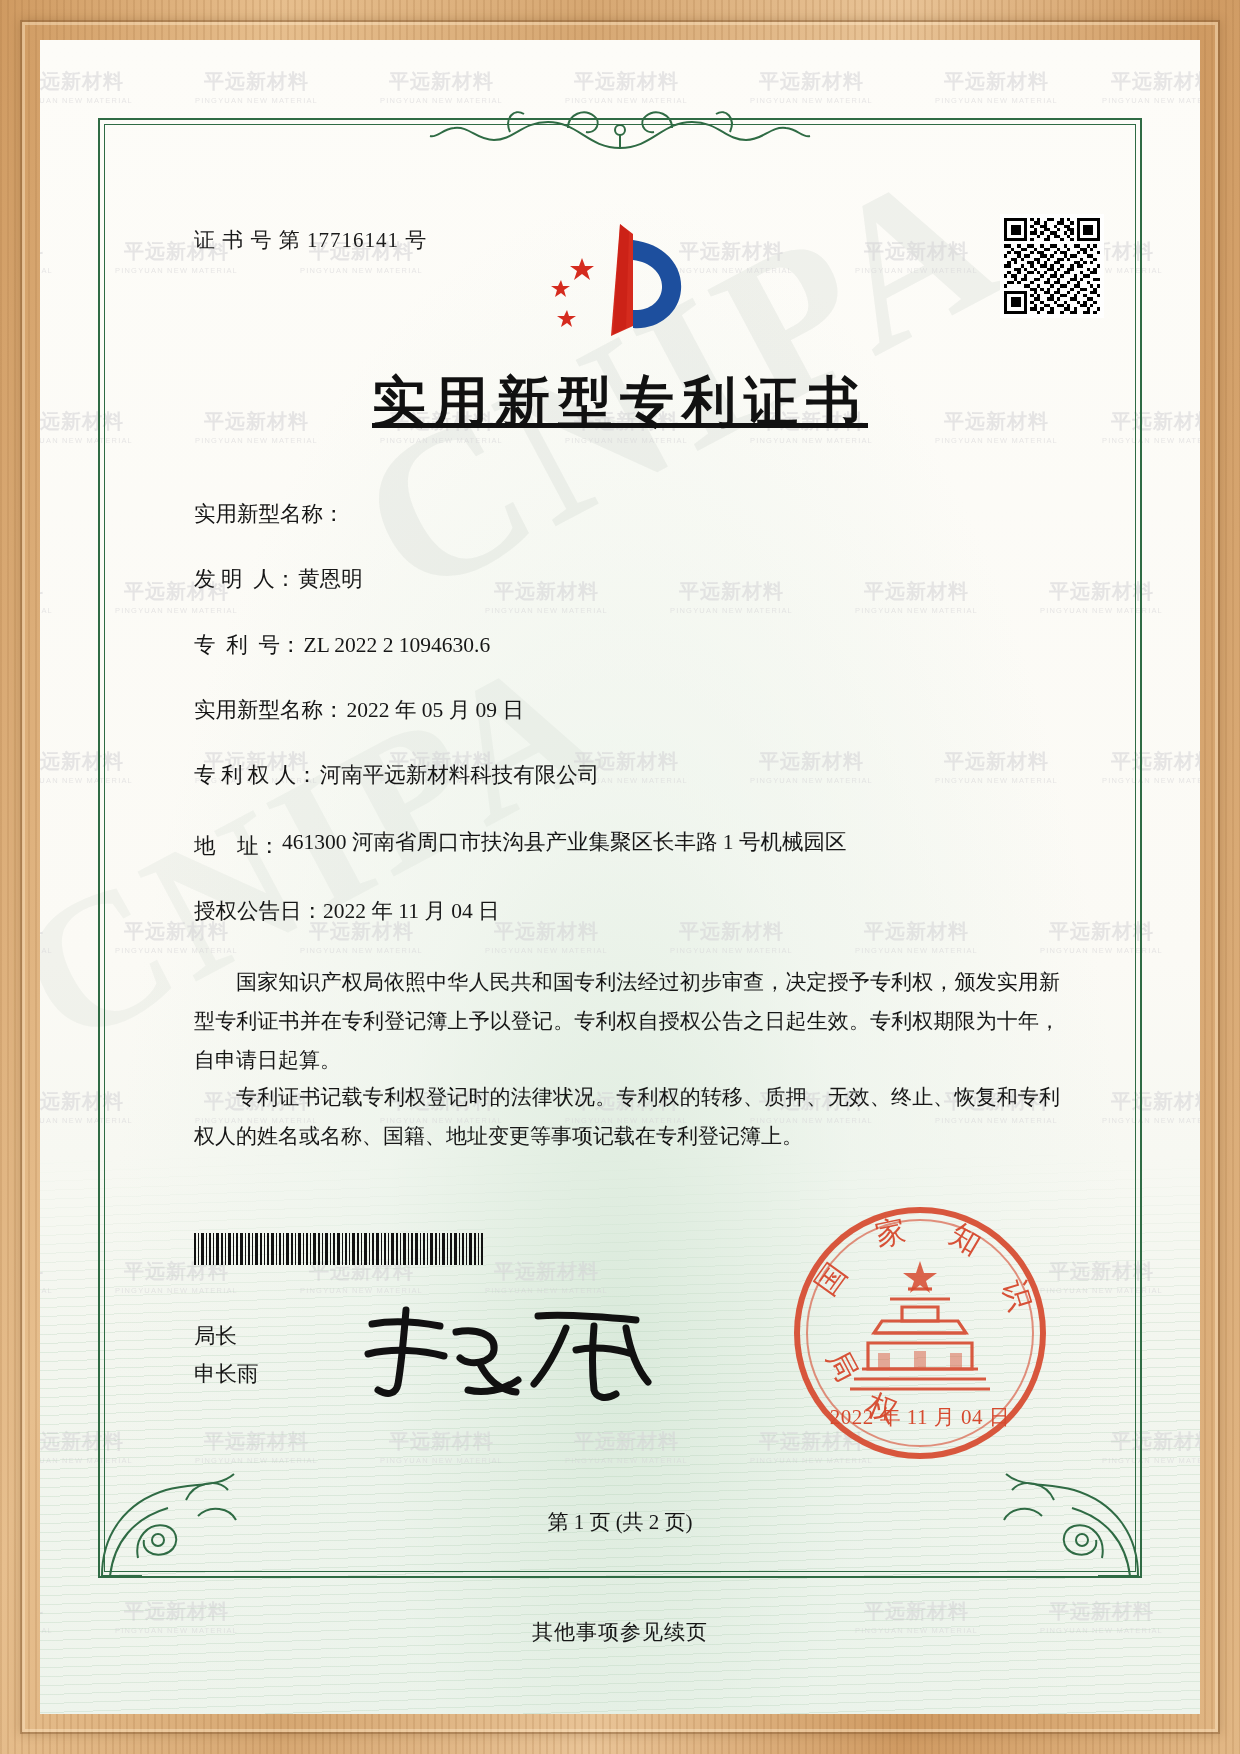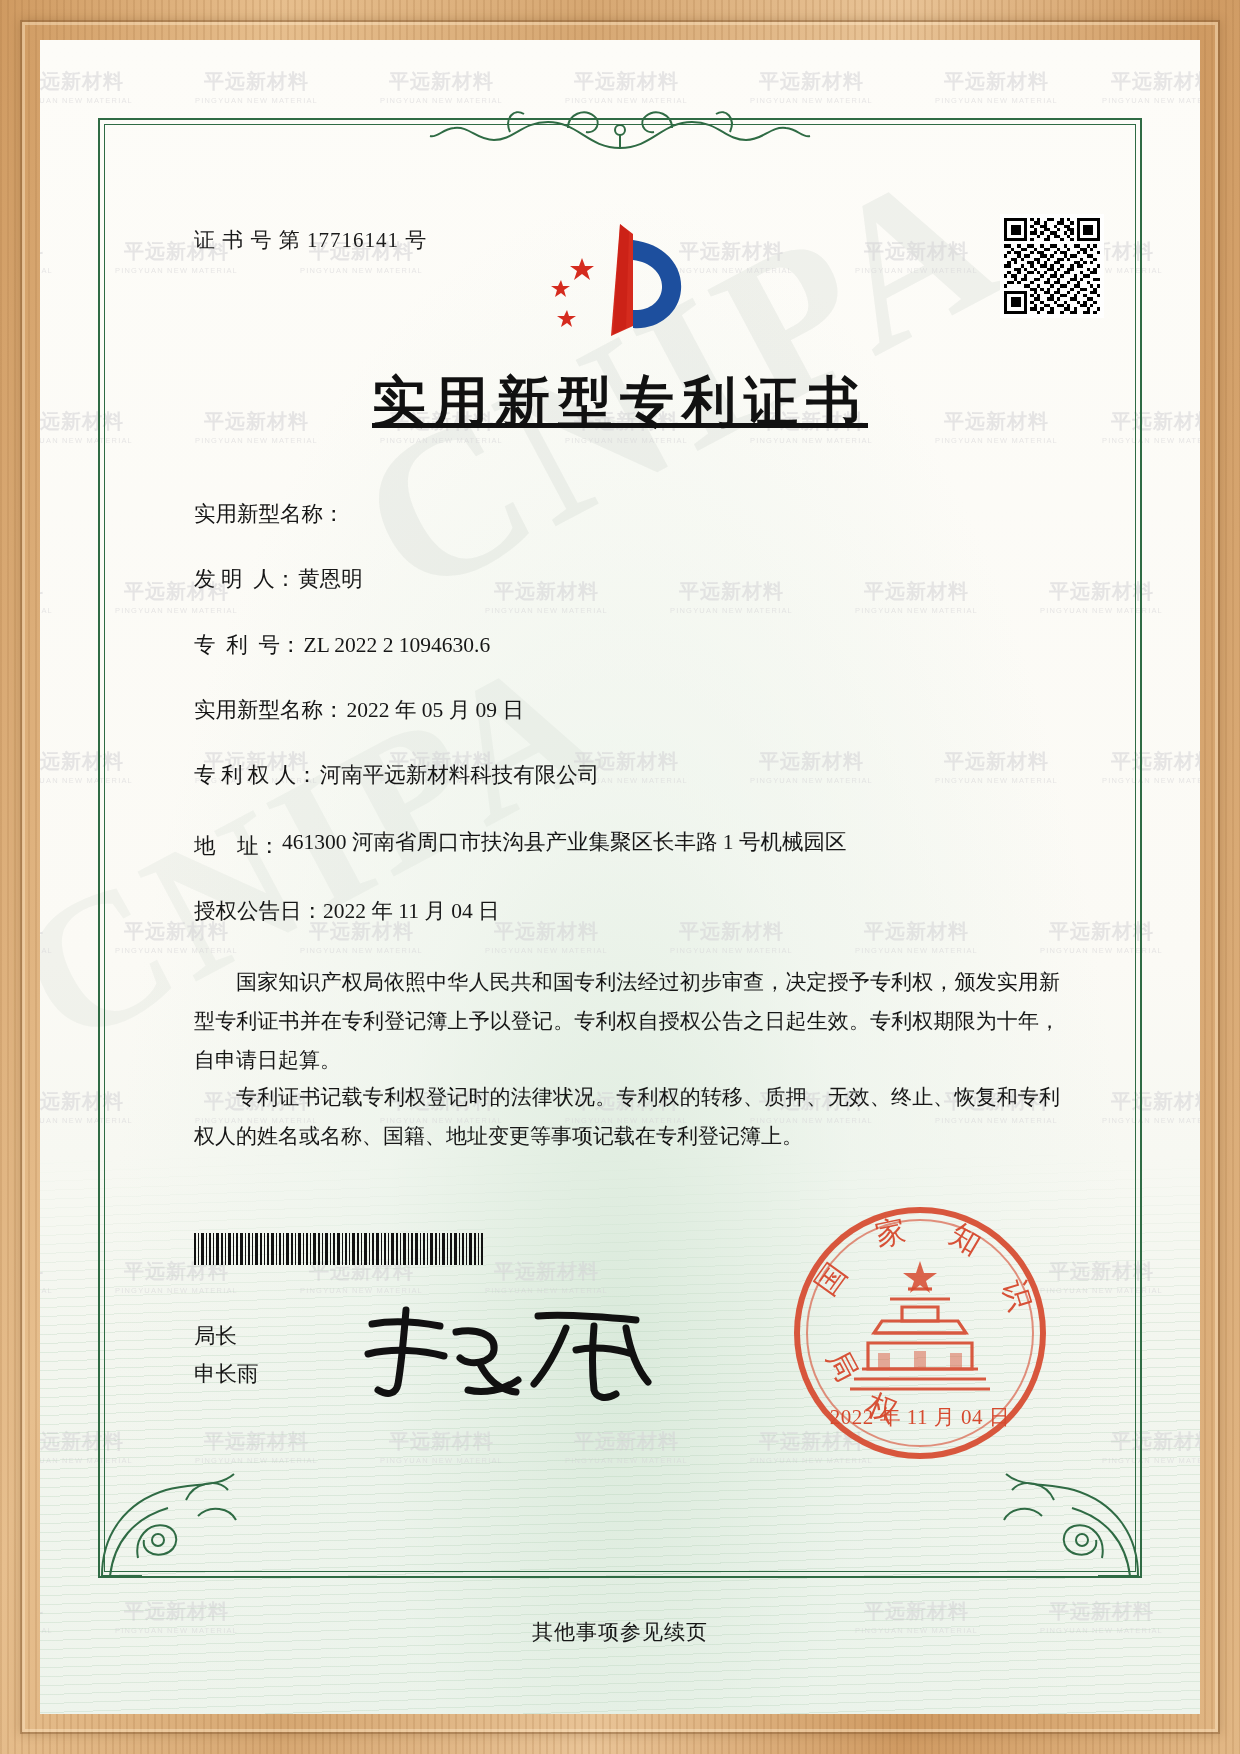--- a/index.html
+++ b/index.html
@@ -984,17 +984,18 @@
         </defs>
         <text fill="#d6492e" font-size="30" font-family="'Liberation Serif', serif" letter-spacing="16" opacity="0.95">
           <textPath href="#sealArc" startOffset="12%">国 家 知 识 产</textPath>
         </text>
         <text fill="#d6492e" font-size="30" font-family="'Liberation Serif', serif" letter-spacing="14" opacity="0.95">
           <textPath href="#sealArcBottom" startOffset="8%">局 权</textPath>
         </text>
       </svg>
       <div class="seal-date">2022 年 11 月 04 日</div>
 
+      <div class="page-no">第 1 页 (共 2 页)</div>
     </div>
 
     <div class="footer-note">其他事项参见续页</div>
   </div>
 </div>
 
 </body></html>

